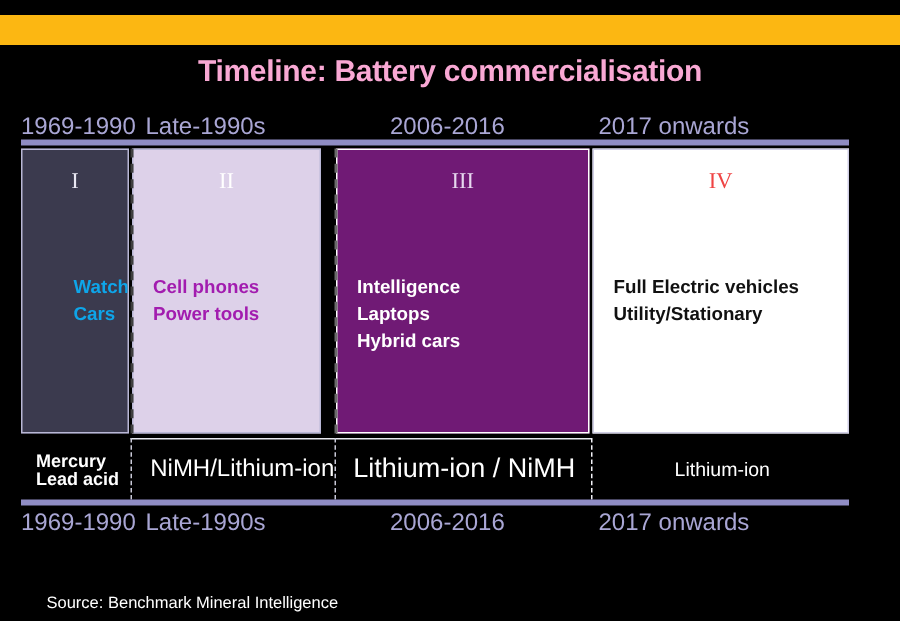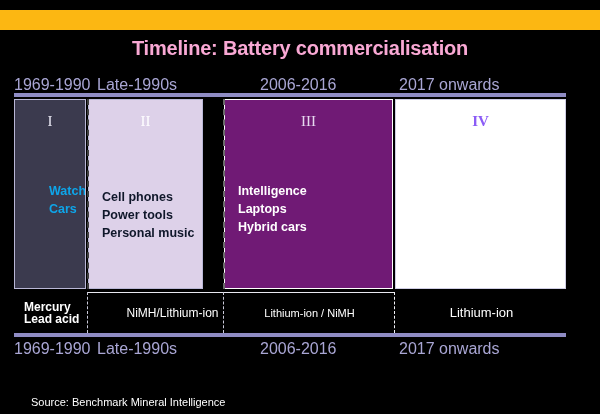--- a/index.html
+++ b/index.html
@@ -112,43 +112,43 @@
     left: 0px;
     width: 72px;
     background: #3b3a4e;
     border: 1px solid #b9b7d6;
   }
   .phase-1 .phase-numeral { color: #e9e8f3; }
   .phase-1 .phase-items { color: #0ea5e9; top: 82px; left: 10px; margin-left: 24px; }
 
   .phase-2 {
     left: 74px;
-    width: 115px;
+    width: 126px;
     background: #ddd1e9;
     border: 1px solid #b9b7d6;
   }
   .phase-2 .phase-numeral { color: #ffffff; }
-  .phase-2 .phase-items { color: #0f172a; top: 88px; }
+  .phase-2 .phase-items { color: #a21caf; top: 82px; }
 
   .phase-3 {
     left: 210px;
     width: 169px;
     background: #701a75;
     border: 1px solid #ffffff;
   }
   .phase-3 .phase-numeral { color: #e6d8ef; }
   .phase-3 .phase-items { color: #ffffff; top: 82px; }
 
   .phase-4 {
     left: 381px;
     width: 171px;
     background: #ffffff;
     border: 1px solid #cfcde4;
   }
-  .phase-4 .phase-numeral { color: #8b5cf6; font-weight: bold; }
+  .phase-4 .phase-numeral { color: #ef4444; }
   .phase-4 .phase-items { color: #111111; top: 82px; }
 
   
   .band-divider {
     position: absolute;
     top: 0;
     width: 0;
     height: 190px;
     border-left: 2px dashed #4b4b4b;
   }
@@ -177,22 +177,22 @@
   .chem-1 {
     left: 0px;
     width: 73px;
     font-size: 12px;
     font-weight: bold;
     line-height: 12px;
     justify-content: flex-start;
     text-align: left;
     padding-left: 10px;
   }
-  .chem-2 { left: 92px; width: 133px; font-size: 12px; }
-  .chem-3 { left: 212px; width: 167px; font-size: 11px; }
+  .chem-2 { left: 81px; width: 133px; font-size: 16px; }
+  .chem-3 { left: 212px; width: 167px; font-size: 18px; }
   .chem-4 { left: 383px; width: 169px; font-size: 13px; }
 
   
   .chem-sep {
     position: absolute;
     top: 0;
     width: 0;
     height: 41px;
   }
   .chem-sep.s1 { left: 73px; border-left: 1px dashed #c9c9d8; }
@@ -243,35 +243,38 @@
         <div>Watches</div>
         <div>Cars</div>
       </div>
     </div>
 
     <div class="phase phase-2">
       <div class="phase-numeral">II</div>
       <div class="phase-items">
         <div>Cell phones</div>
         <div>Power tools</div>
-        <div>Personal music</div>
       </div>
     </div>
 
     <div class="phase phase-3">
       <div class="phase-numeral">III</div>
       <div class="phase-items">
         <div>Intelligence</div>
         <div>Laptops</div>
         <div>Hybrid cars</div>
       </div>
     </div>
 
     <div class="phase phase-4">
       <div class="phase-numeral">IV</div>
+      <div class="phase-items">
+        <div>Full Electric vehicles</div>
+        <div>Utility/Stationary</div>
+      </div>
     </div>
 
     <div class="band-divider d1"></div>
     <div class="band-divider d2"></div>
   </div>
 
   <div class="chem-row">
     <div class="chem-top-line"></div>
 
     <div class="chem-cell chem-1">

